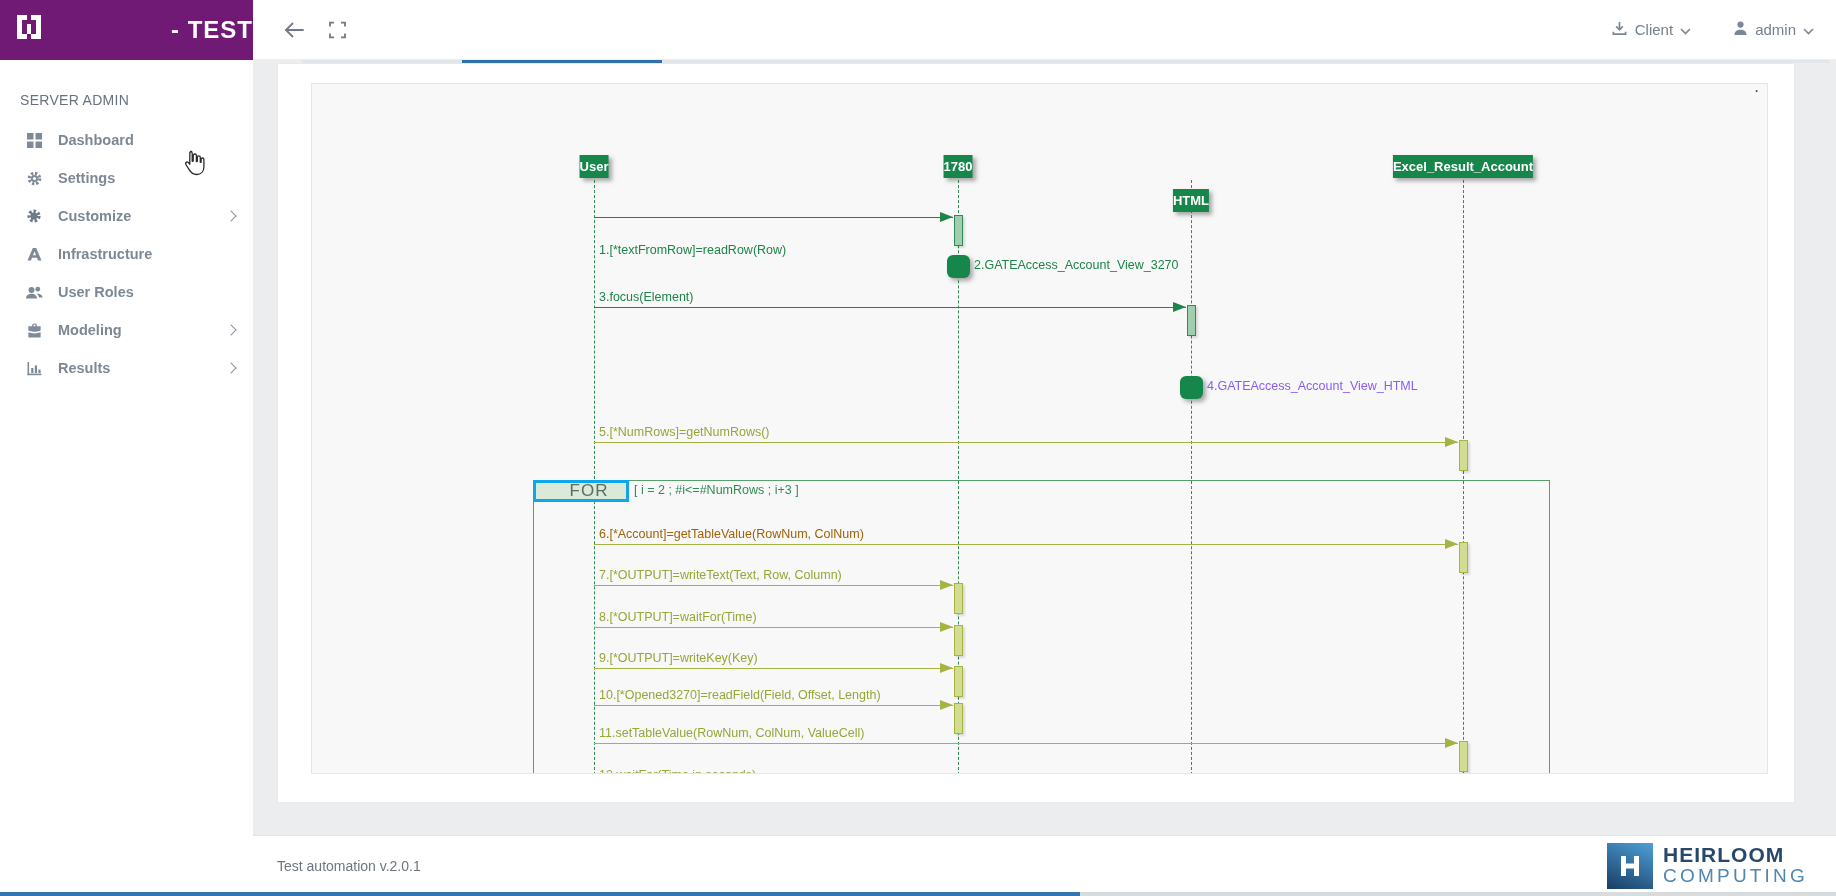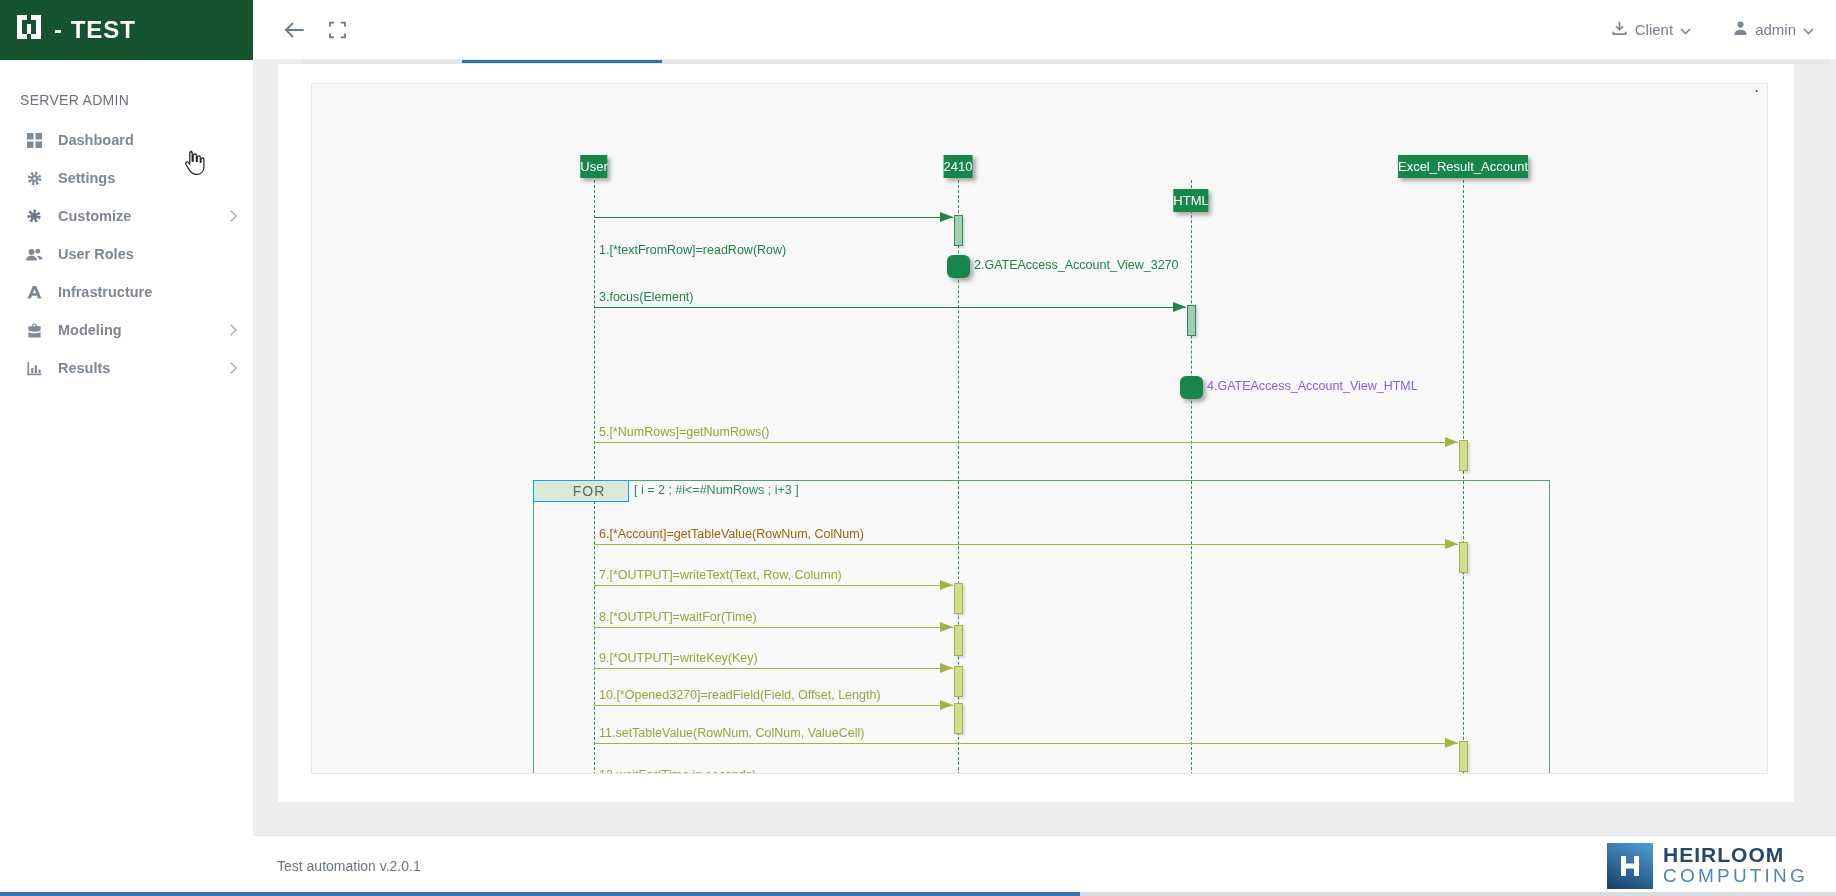--- a/index.html
+++ b/index.html
@@ -1,22 +1,22 @@
 <!DOCTYPE html>
 <html><head>
 <meta charset="utf-8">
 <style>
   html,body{margin:0;padding:0;background:#ebedef;}
   .app{position:relative;width:1836px;height:896px;overflow:hidden;background:#ebedef;
        font-family:"Liberation Sans",sans-serif;-webkit-font-smoothing:antialiased;}
   
   .sidebar{position:absolute;left:0;top:0;width:253px;height:896px;background:#fff;}
-  .logo{position:absolute;left:0;top:0;width:253px;height:60px;background:#14532d;color:#fff;
+  .logo{position:absolute;left:0;top:0;width:253px;height:60px;background:#701a75;color:#fff;
         display:flex;align-items:center;padding-left:14px;gap:10px;box-sizing:border-box;
-        font-size:24px;font-weight:bold;letter-spacing:1px;}
+        font-size:24px;font-weight:bold;letter-spacing:1px;justify-content:space-between;}
   .section-title{position:absolute;left:20px;top:92px;font-size:14px;color:#67727e;letter-spacing:.3px;}
   .menu{position:absolute;left:0;top:121px;width:253px;font-weight:bold;}
   .menu-item{height:38px;display:flex;align-items:center;padding:0 18px 0 25px;color:#7d8894;
              font-size:14.5px;cursor:pointer;}
   .menu-item .mi-icon{width:18px;height:18px;margin-right:15px;display:inline-flex;align-items:center;justify-content:center;}
   .chev{margin-left:auto;width:7px;height:7px;border-top:1.6px solid #8a93a2;border-right:1.6px solid #8a93a2;
         transform:rotate(45deg);}
   
   .navbar{position:absolute;left:253px;top:0;width:1583px;height:60px;background:#fff;
           border-bottom:1px solid #edeef0;box-sizing:border-box;}
@@ -28,32 +28,32 @@
   
   .htrack{position:absolute;left:302px;top:60px;width:1528px;height:3px;background:#e3e6e9;}
   .hthumb{position:absolute;left:160px;top:0;width:200px;height:3px;background:#2f72ad;cursor:pointer;}
   
   .page-bg{position:absolute;left:253px;top:63px;width:1583px;height:772px;background:#ebedef;}
   .card{position:absolute;left:277px;top:63px;width:1518px;height:740px;background:#fff;
         border:1px solid #e7eaed;box-sizing:border-box;}
   .panel{position:absolute;left:33px;top:19px;width:1457px;height:691px;background:#f8f8f8;
          border:1px solid #e6e6e6;box-sizing:border-box;overflow:hidden;}
   
-  .pbox{position:absolute;transform:translateX(-50%);background:#17864a;color:#fff;font-weight:normal;
+  .pbox{position:absolute;transform:translateX(-50%);background:#17864a;color:#fff;font-weight:bold;
         font-size:13px;padding:4px 0;white-space:nowrap;box-shadow:3px 3px 4px rgba(90,90,90,.5);}
   .lifeline{position:absolute;width:0;border-left:1px dashed #2e8b57;}
   .msg-label{position:absolute;font-size:12.5px;white-space:nowrap;}
   .msg-line{position:absolute;height:0;border-top:1.6px solid;}
   .arrh{position:absolute;width:0;height:0;border-top:5.5px solid transparent;border-bottom:5.5px solid transparent;}
   .act{position:absolute;width:9px;box-sizing:border-box;box-shadow:2px 2px 2px rgba(0,0,0,.12);}
   .selfbox{position:absolute;width:23px;height:23px;border-radius:6px;background:#17864a;
            box-shadow:3px 3px 4px rgba(90,90,90,.5);}
   .loopbox{position:absolute;border:1.3px solid #56a06b;box-sizing:border-box;}
-  .loophead{position:absolute;background:#dbe9d8;border:1px solid #0ea5e9;box-sizing:border-box;
-            display:flex;align-items:center;justify-content:center;font-size:14px;color:#5d6b60;letter-spacing:1px;padding-left:16px;}
+  .loophead{position:absolute;background:#dbe9d8;border:3px solid #0ea5e9;box-sizing:border-box;
+            display:flex;align-items:center;justify-content:center;font-size:17px;color:#5d6b60;letter-spacing:1px;padding-left:16px;}
   .loopcond{position:absolute;font-size:12.5px;color:#2f8c52;white-space:nowrap;}
   .cornerdot{position:absolute;right:8px;top:-7px;color:#444;font-size:17px;}
   
   .footer{position:absolute;left:253px;top:835px;width:1583px;height:61px;background:#ffffff;
           border-top:1px solid #e2e5e8;box-sizing:border-box;}
   .version{position:absolute;left:24px;top:50%;transform:translateY(-50%);color:#6c7680;font-size:14px;}
   .brand{position:absolute;right:28px;top:50%;transform:translateY(-50%);display:flex;align-items:flex-start;gap:10px;}
   .brand-mark{width:46px;height:46px;background:linear-gradient(205deg,#4f9fd8 0%,#173e63 100%);
               display:flex;align-items:center;justify-content:center;}
   .brand-l1{font-size:21px;font-weight:bold;color:#27486a;letter-spacing:1px;line-height:1.1;}
@@ -105,36 +105,36 @@
             <svg width="16" height="16" viewBox="0 0 20 20">
               <circle cx="10" cy="10" r="6" fill="none" stroke="#6e7a87" stroke-width="4.5" stroke-dasharray="3 2.4"></circle>
               <circle cx="10" cy="10" r="4.4" fill="#6e7a87"></circle>
             </svg>
           </span>
           <span>Customize</span>
           <span class="chev"></span>
         </div>
         <div class="menu-item">
           <span class="mi-icon">
+            <svg width="17" height="17" viewBox="0 0 17 17" fill="#7f8a97">
+              <path d="M1.5 14.5 6.8 2h3.4l5.3 12.5h-3.5l-1-2.7H6l-1 2.7zM8.5 5.2 7 9.2h3z"></path>
+            </svg>
+          </span>
+          <span>Infrastructure</span>
+        </div>
+        <div class="menu-item">
+          <span class="mi-icon">
             <svg width="18" height="17" viewBox="0 0 18 17" fill="#7f8a97">
               <circle cx="6.5" cy="6" r="3"></circle>
               <circle cx="12.8" cy="5.2" r="2.4"></circle>
               <path d="M1 14.5c0-3 2.4-4.7 5.5-4.7s5.5 1.7 5.5 4.7z"></path>
               <path d="M13.6 9.7c2.2.3 3.9 1.6 3.9 3.8h-3.4c-.3-1.6-1-2.9-2.2-3.6.6-.2 1.1-.2 1.7-.2z"></path>
             </svg>
           </span>
           <span>User Roles</span>
-        </div>
-        <div class="menu-item">
-          <span class="mi-icon">
-            <svg width="17" height="17" viewBox="0 0 17 17" fill="#7f8a97">
-              <path d="M1.5 14.5 6.8 2h3.4l5.3 12.5h-3.5l-1-2.7H6l-1 2.7zM8.5 5.2 7 9.2h3z"></path>
-            </svg>
-          </span>
-          <span>Infrastructure</span>
         </div>
         <div class="menu-item">
           <span class="mi-icon">
             <svg width="17" height="17" viewBox="0 0 18 17" fill="#7f8a97">
               <path d="M6.5 4V3.2C6.5 2 7.5 1 8.7 1h.6c1.2 0 2.2 1 2.2 2.2V4h4v4.2c0 .5-3.4 1.6-6.5 1.6S2.5 8.7 2.5 8.2V4zM8 4h2v-.8c0-.5-.4-1-1-1s-1 .5-1 1zM2.5 10.4c2 .8 4.3 1.2 6.5 1.2s4.5-.4 6.5-1.2V15c0 .6-.4 1-1 1h-11c-.6 0-1-.4-1-1z"></path>
             </svg>
           </span>
           <span>Modeling</span>
           <span class="chev"></span>
         </div>
@@ -243,21 +243,21 @@
         <div class="msg-line" style="left: 282px; top: 621px; width: 359px; border-top-color: rgb(166, 179, 66);"></div>
         <div class="arrh" style="left: 628px; top: 616px; border-left: 13px solid rgb(166, 179, 66);"></div>
         <div class="act" style="left: 641.5px; top: 619px; height: 31px; background: rgb(210, 221, 146); border: 1px solid rgb(166, 179, 66);"></div>
         <div class="msg-label" style="left: 287px; top: 604px; color: rgb(151, 166, 55);">10.[*Opened3270]=readField(Field, Offset, Length)</div>
         <div class="msg-line" style="left: 282px; top: 659px; width: 864px; border-top-color: rgb(166, 179, 66);"></div>
         <div class="arrh" style="left: 1133px; top: 654px; border-left: 13px solid rgb(166, 179, 66);"></div>
         <div class="act" style="left: 1146.5px; top: 657px; height: 31px; background: rgb(210, 221, 146); border: 1px solid rgb(166, 179, 66);"></div>
         <div class="msg-label" style="left: 287px; top: 642px; color: rgb(151, 166, 55);">11.setTableValue(RowNum, ColNum, ValueCell)</div>
         <div class="msg-label" style="left: 287px; top: 684px; color: rgb(151, 166, 55);">12.waitFor(Time in seconds)</div>
         <div class="pbox" style="left: 282px; top: 71px;">User</div>
-        <div class="pbox" style="left: 646px; top: 71px;">2410</div>
+        <div class="pbox" style="left: 646px; top: 71px;">1780</div>
         <div class="pbox" style="left: 879px; top: 71px; margin-top: 34px;">HTML</div>
         <div class="pbox" style="left: 1151px; top: 71px;">Excel_Result_Account</div>
         <div class="cornerdot">.</div>
       </div>
   </main>
 
   <footer class="footer">
     <span class="version">Test automation v.2.0.1</span>
     <div class="brand">
       <span class="brand-mark">

